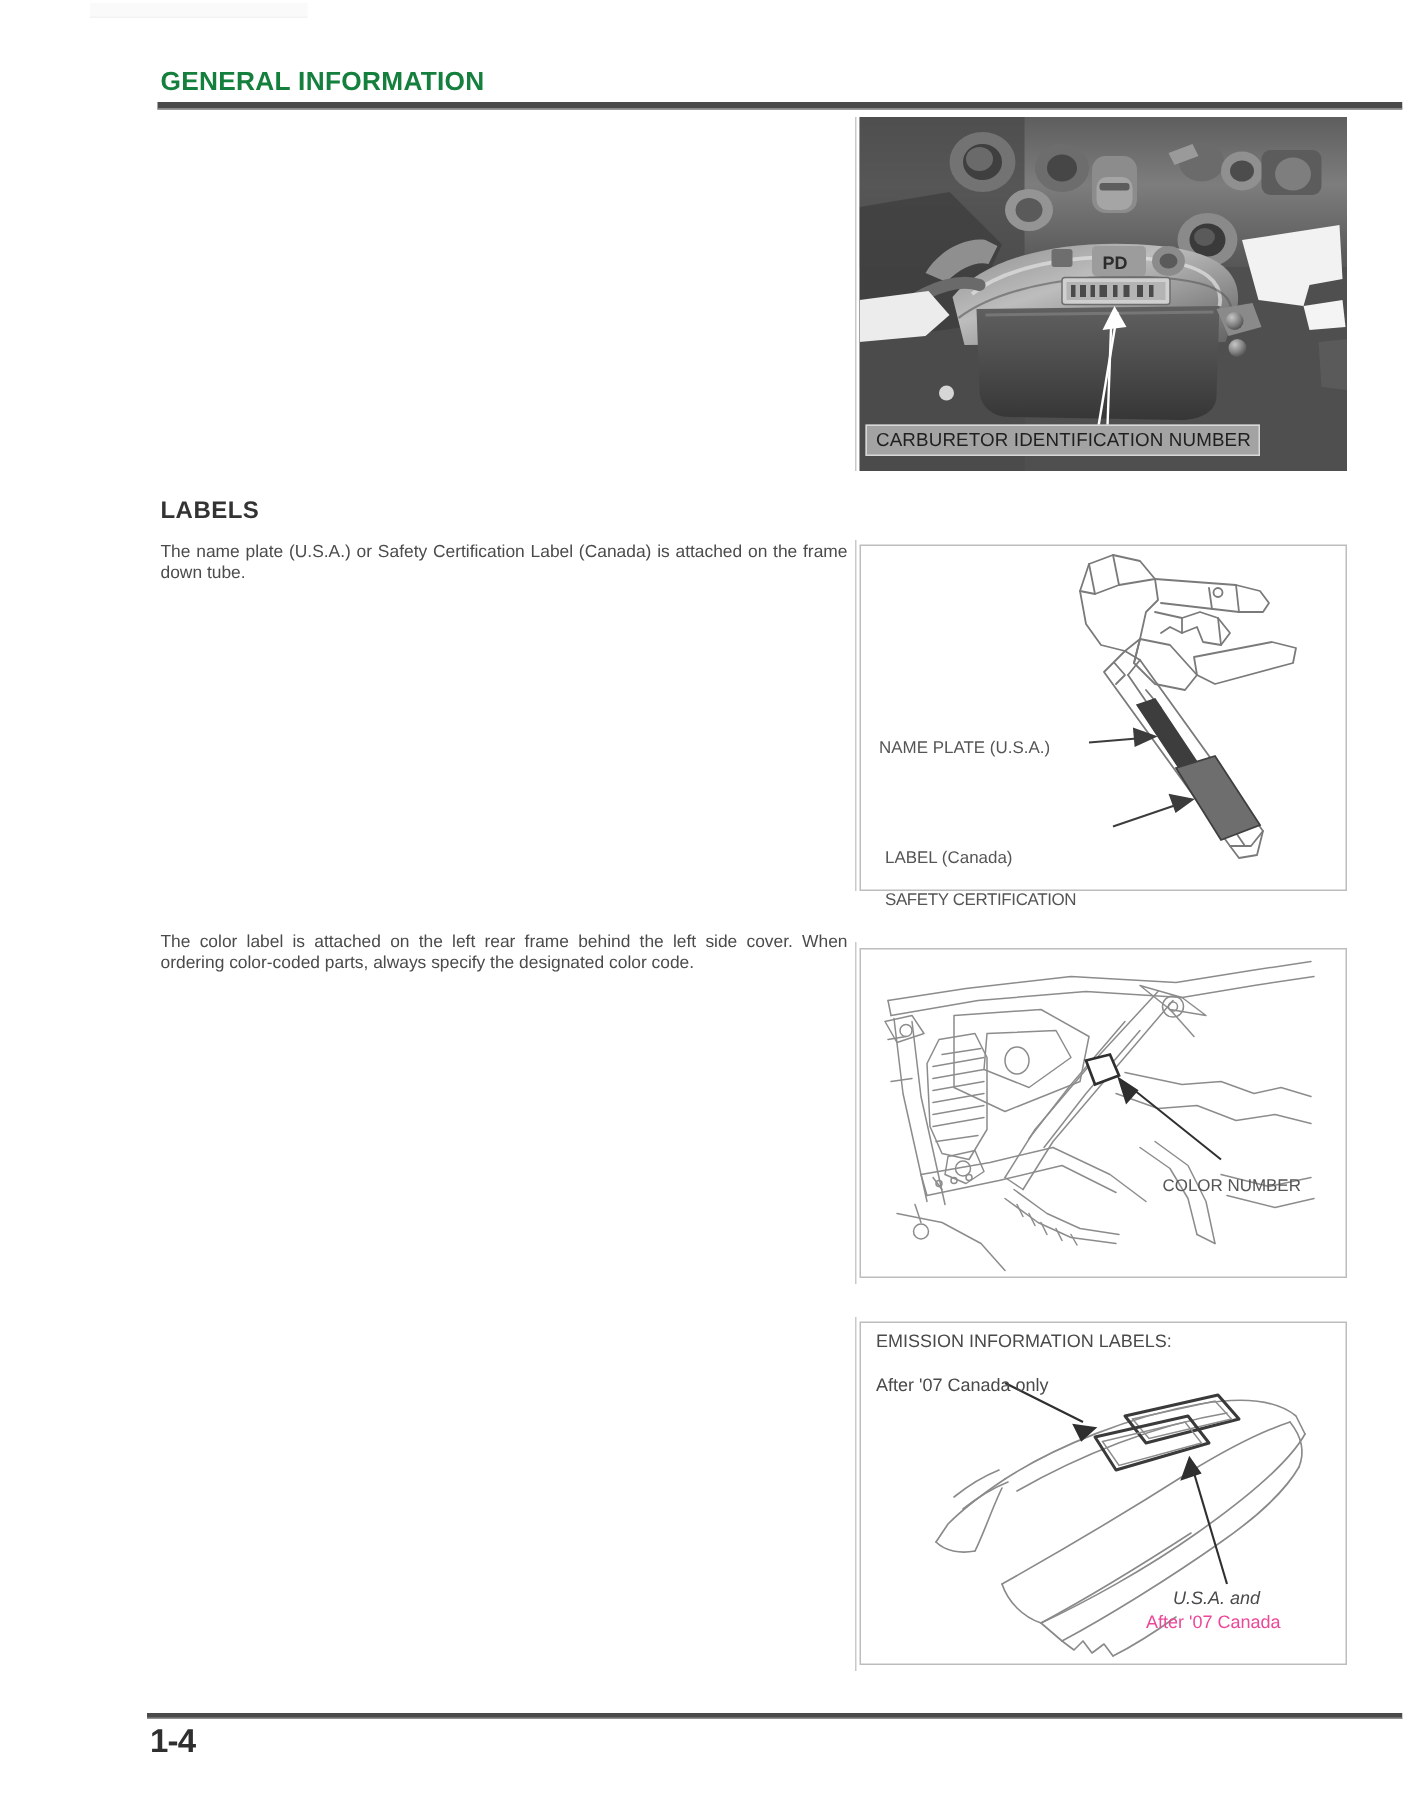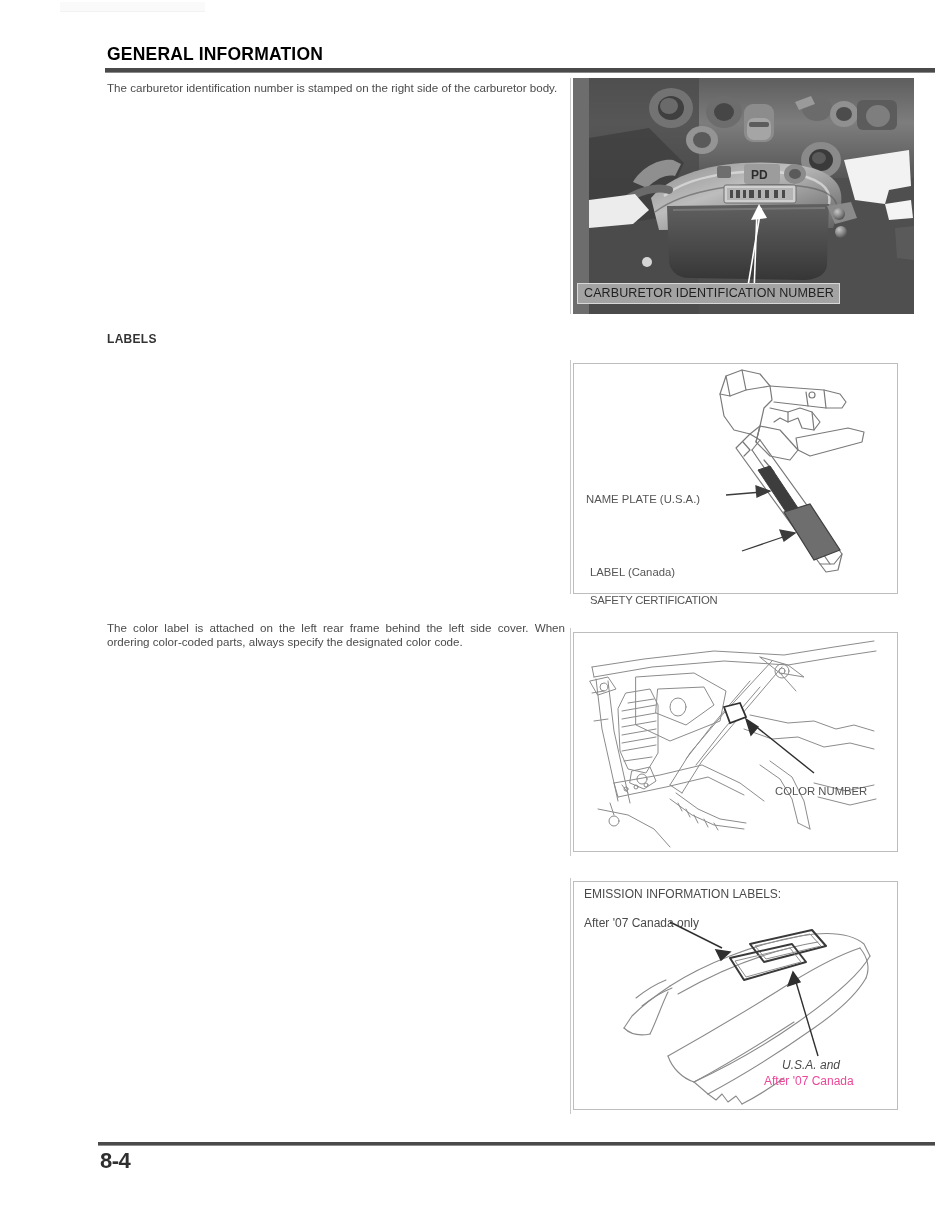--- a/index.html
+++ b/index.html
@@ -33,21 +33,21 @@
   }
 
   
   .header-title {
     position: absolute;
     left: 107px;
     top: 44px;
     font-size: 17.5px;
     font-weight: bold;
     letter-spacing: 0.2px;
-    color: #000000;
+    color: #15803d;
   }
   .header-rule {
     position: absolute;
     left: 105px;
     top: 68px;
     width: 830px;
     height: 4px;
     background: #4a4a4a;
     border-bottom: 1px solid #8a8a8a;
   }
@@ -68,42 +68,41 @@
     font-size: 11.6px;
     line-height: 14.2px;
     color: #4b4b4b;
     text-align: justify;
   }
   .body-text.no-justify { text-align: left; }
 
   .section-heading {
     position: absolute;
     left: 107px;
-    font-size: 12px;
+    font-size: 16px;
     font-weight: bold;
     letter-spacing: 0.3px;
     color: #333333;
   }
 
   
   .figure {
     position: absolute;
     box-sizing: border-box;
     background: #ffffff;
   }
   .figure.framed {
     border: 1px solid #bdbdbd;
   }
   .figure svg { display: block; }
 
   .photo-frame {
     position: absolute;
     overflow: hidden;
     background: #6d6d6d;
-    padding-left: 16px;
   }
 
   .photo-caption {
     position: absolute;
     background: #a3a3a3;
     color: #1f1f1f;
     font-size: 12.5px;
     letter-spacing: 0.1px;
     padding: 2px 5px 3px 6px;
     border: 1px solid #d8d8d8;
@@ -147,21 +146,20 @@
   <div class="tab-mark"></div>
 
   <div class="header-title">GENERAL INFORMATION</div>
   <div class="header-rule"></div>
 
   <div class="col-divider" style="top:78px;height:236px;"></div>
   <div class="col-divider" style="top:360px;height:234px;"></div>
   <div class="col-divider" style="top:628px;height:228px;"></div>
   <div class="col-divider" style="top:878px;height:236px;"></div>
 
-  <div class="body-text" style="top:81px;">The carburetor identification number is stamped on the right side of the carburetor body.</div>
 
   <div class="photo-frame" style="left:573px;top:78px;width:325px;height:236px;">
     <svg width="325" height="236" viewBox="0 0 325 236">
       <defs>
         <linearGradient id="metalTop" x1="0" y1="0" x2="0" y2="1">
           <stop offset="0%" stop-color="#5e5e5e"></stop>
           <stop offset="45%" stop-color="#7d7d7d"></stop>
           <stop offset="100%" stop-color="#565656"></stop>
         </linearGradient>
         <linearGradient id="bodyGrad" x1="0" y1="0" x2="1" y2="1">
@@ -253,20 +251,21 @@
 
       <path d="M165,215 L168,132" fill="none" stroke="#ffffff" stroke-width="1.6"></path>
       <path d="M158,214 L172,130" fill="none" stroke="#ffffff" stroke-width="1.6"></path>
       <path d="M170,126 L162,142 L178,140 Z" fill="#ffffff"></path>
     </svg>
   </div>
   <div class="photo-caption" style="left:577px;top:283px;">CARBURETOR IDENTIFICATION NUMBER</div>
 
   <div class="section-heading" style="top:332px;">LABELS</div>
 
+  <div class="body-text" style="top:361px;">The name plate (U.S.A.) or Safety Certification Label (Canada) is attached on the frame down tube.</div>
 
   <div class="figure framed" style="left:573px;top:363px;width:325px;height:231px;">
     <svg width="323" height="229" viewBox="0 0 323 229">
       <g fill="none" stroke="#7a7a7a" stroke-width="1.2" stroke-linejoin="round" stroke-linecap="round">
 
         <path d="M152,12 L168,6 L186,10 L196,22 L198,36 L190,44 L186,62 L176,70 L160,66 L150,52 L146,30 Z"></path>
         <path d="M168,6 L172,26 L196,22"></path>
         <path d="M152,12 L156,32 L146,30"></path>
         <path d="M156,32 L172,26"></path>
 
@@ -442,15 +441,15 @@
         <path d="M219,90 L214,104 L226,100 Z"></path>
       </g>
     </svg>
   </div>
   <div class="callout" style="left:584px;top:887px;font-size:12px;color:#4a4a4a;">EMISSION INFORMATION LABELS:</div>
   <div class="callout" style="left:584px;top:916px;font-size:12px;color:#4a4a4a;">After '07 Canada only</div>
   <div class="callout" style="left:782px;top:1058px;font-size:12px;color:#4a4a4a;font-style:italic;">U.S.A. and</div>
   <div class="callout" style="left:764px;top:1074px;font-size:12px;color:#ec4899;">After '07 Canada</div>
 
   <div class="footer-rule"></div>
-  <div class="footer-page">8-4</div>
+  <div class="footer-page">1-4</div>
 
 </div>
 
 </body></html>

